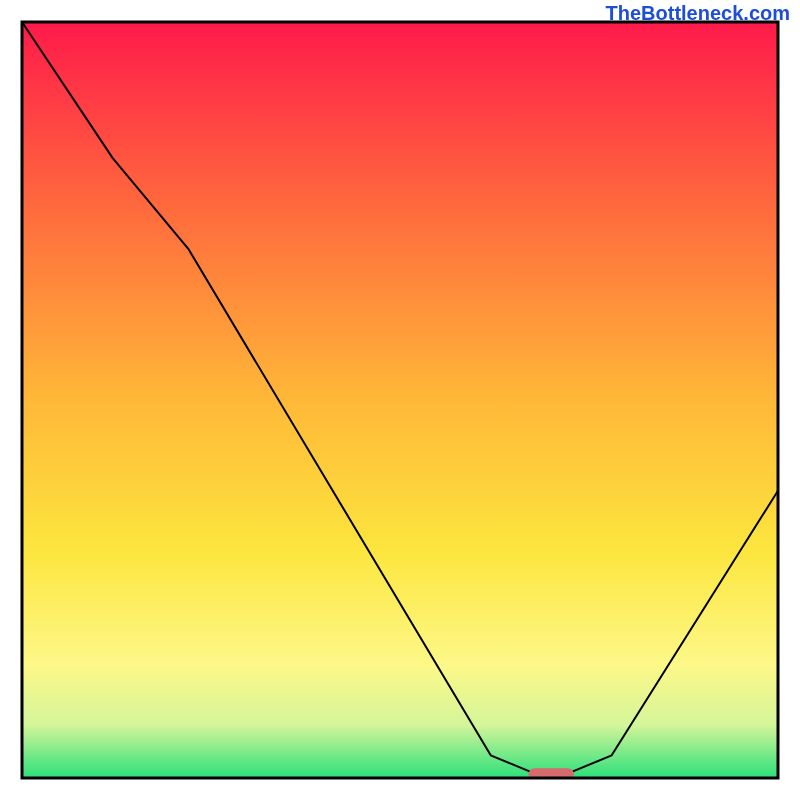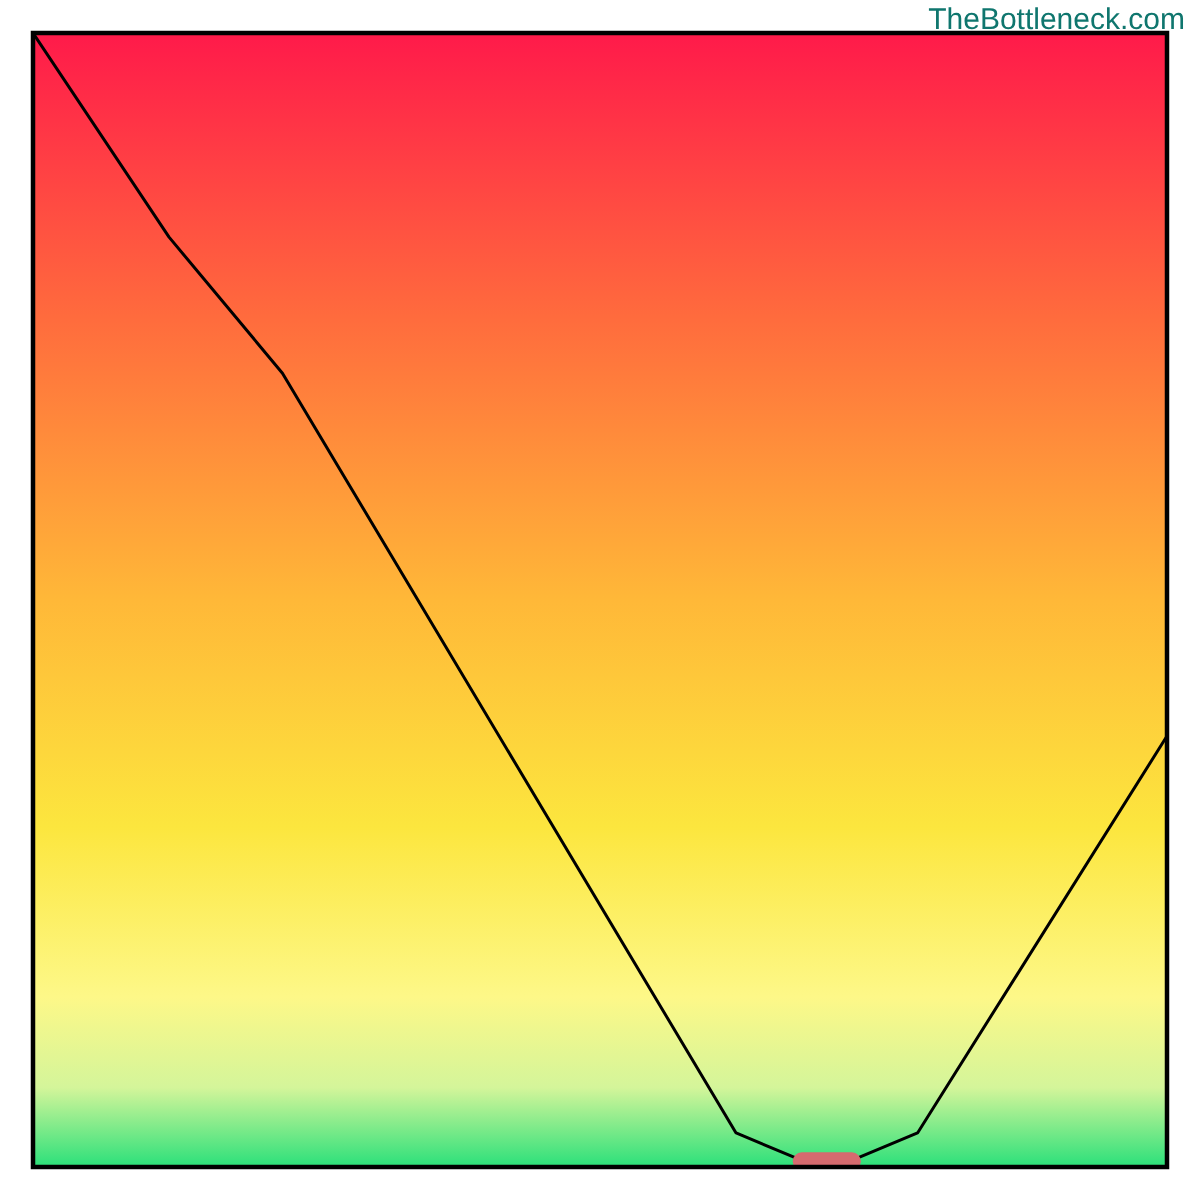--- a/index.html
+++ b/index.html
@@ -11,22 +11,22 @@
   .chart-wrapper {
     width: 800px;
     height: 800px;
     position: relative;
   }
   .watermark {
     position: absolute;
     top: 2px;
     right: 10px;
     font-size: 20px;
-    color: #0f766e;
-    font-weight: 400;
+    color: #1d4ed8;
+    font-weight: 700;
     z-index: 10;
   }
   svg {
     display: block;
   }
 </style>
 </head>
 <body>
 <div class="chart-wrapper">
 

